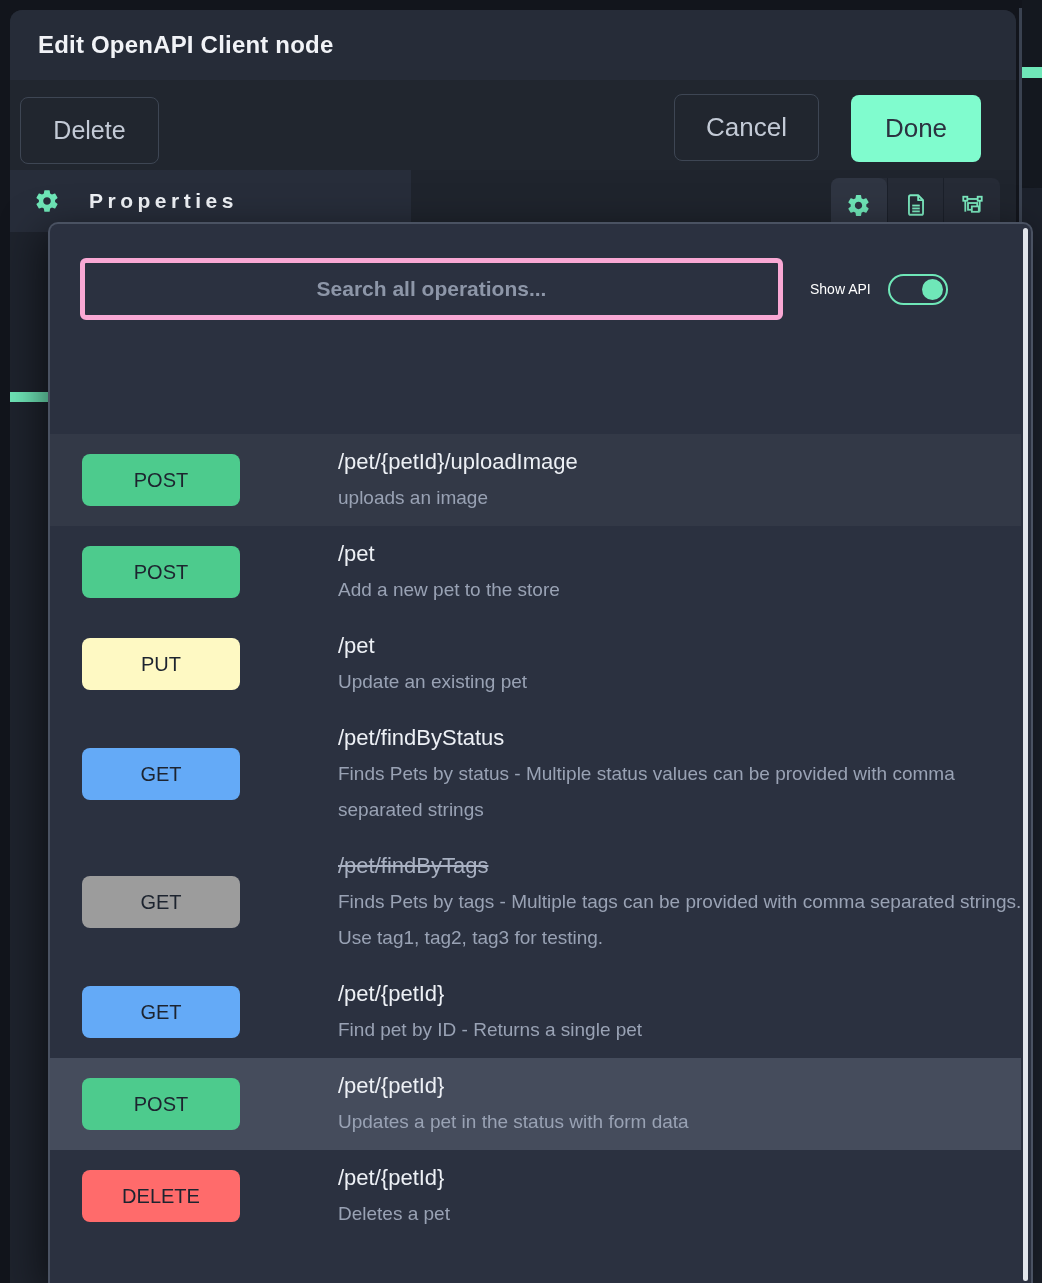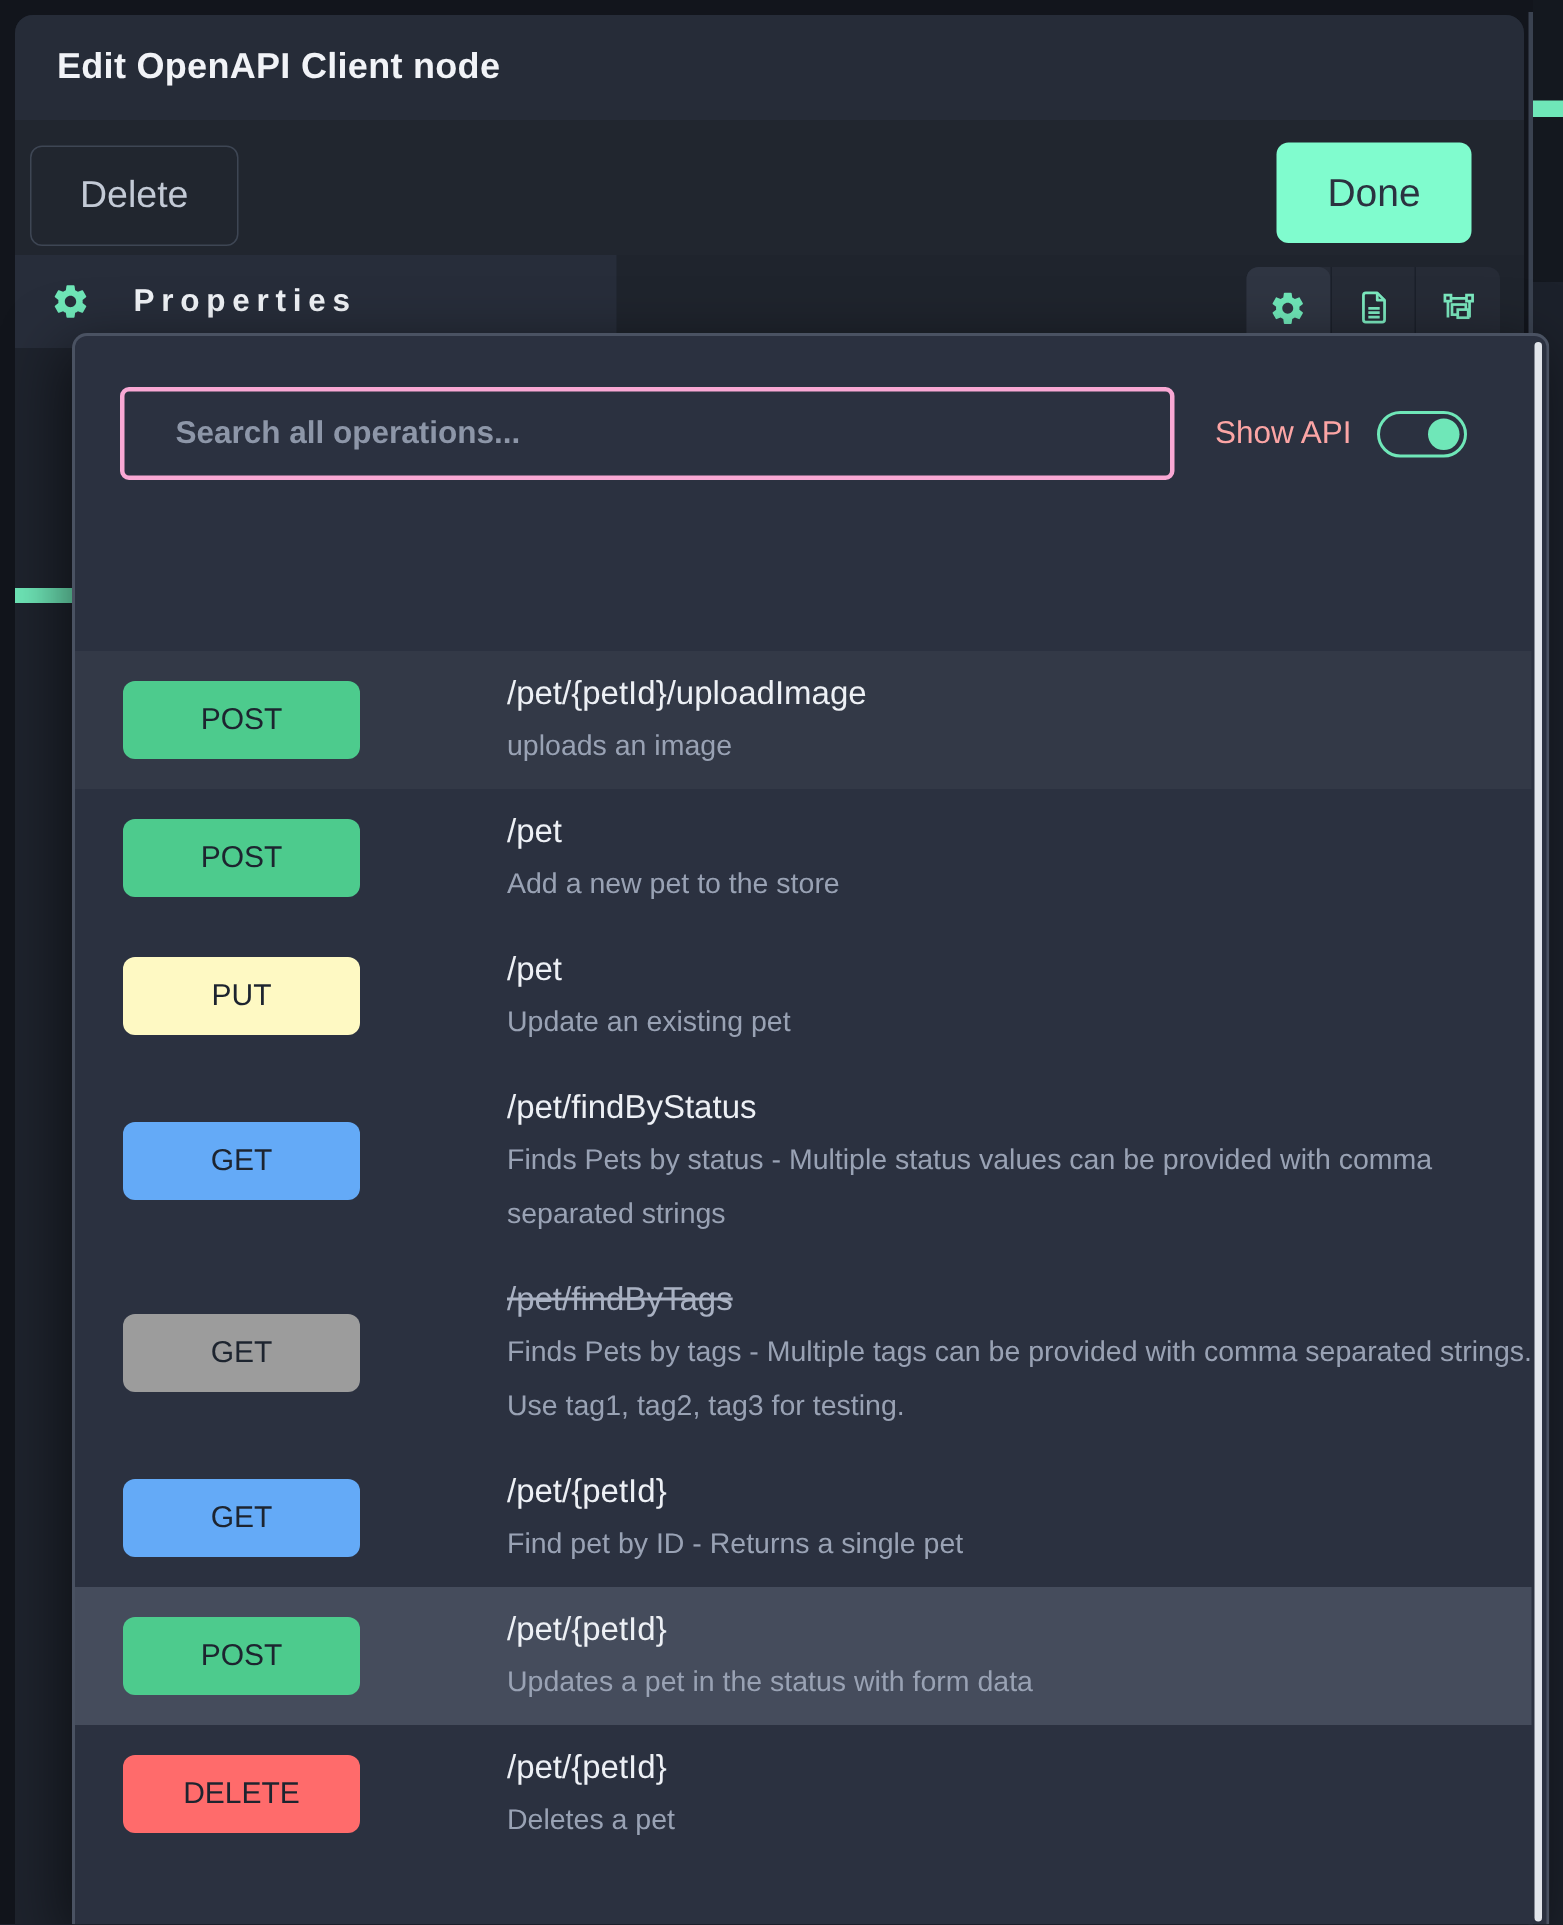--- a/index.html
+++ b/index.html
@@ -60,27 +60,27 @@
 
   
   .dropdown {
     position:absolute; left:48px; top:222px; width:985px; height:1061px;
     background:#2b3140; border:2px solid #4a5262; border-bottom:none;
     border-radius:10px 10px 0 0;
     box-shadow: -6px 10px 40px rgba(0,0,0,0.55);
   }
   .search-input {
     position:absolute; left:30px; top:34px; width:703px; height:62px;
-    background:#2b3140; border:3px solid #f9a8d4; border-radius:6px;
+    background:#2b3140; border:5px solid #f9a8d4; border-radius:6px;
     color:#dfe3ea; font-size:21px; font-weight:600; padding:0 34px;
-    font-family:"Liberation Sans", sans-serif; outline:none;
+    font-family:"Liberation Sans", sans-serif; outline:none;text-align:center;
   }
   .search-input::placeholder { color:#8d96a8; opacity:1; }
   .show-api { position:absolute; left:760px; top:48px; height:34px; display:flex; align-items:center; gap:17px; }
-  .show-api-label { color:#fca5a5; font-size:21px; }
+  .show-api-label { color:#ffffff; font-size:14px; }
   .toggle {
     position:relative; width:60px; height:31px; border:2px solid #6fe7b8;
     border-radius:16px; cursor:pointer; background:transparent;
   }
   .toggle .knob {
     position:absolute; top:3px; left:3px; width:21px; height:21px;
     border-radius:50%; background:#6fe7b8;
   }
   .toggle.on .knob { left:auto; right:3px; }
 
@@ -113,20 +113,21 @@
 <div class="right-accent"></div>
 <div class="right-border"></div>
 
 <div class="modal">
   <div class="modal-header">
     <div class="modal-title">Edit OpenAPI Client node</div>
   </div>
 
   <div class="button-bar">
     <button class="btn btn-ghost btn-delete">Delete</button>
+    <button class="btn btn-ghost btn-cancel">Cancel</button>
     <button class="btn btn-done">Done</button>
   </div>
 
   <div class="tabs-row">
     <div class="properties-tab">
       <svg width="26" height="26" viewBox="0 0 24 24" fill="#6fe7b8">
         <path d="M19.43 12.98c.04-.32.07-.64.07-.98s-.03-.66-.07-.98l2.11-1.65c.19-.15.24-.42.12-.64l-2-3.46c-.12-.22-.39-.3-.61-.22l-2.49 1c-.52-.4-1.08-.73-1.69-.98l-.38-2.65C14.46 2.18 14.25 2 14 2h-4c-.25 0-.46.18-.49.42l-.38 2.65c-.61.25-1.17.59-1.69.98l-2.49-1c-.23-.09-.49 0-.61.22l-2 3.46c-.13.22-.07.49.12.64l2.11 1.65c-.04.32-.07.65-.07.98s.03.66.07.98l-2.11 1.65c-.19.15-.24.42-.12.64l2 3.46c.12.22.39.3.61.22l2.49-1c.52.4 1.08.73 1.69.98l.38 2.65c.03.24.24.42.49.42h4c.25 0 .46-.18.49-.42l.38-2.65c.61-.25 1.17-.59 1.69-.98l2.49 1c.23.09.49 0 .61-.22l2-3.46c.12-.22.07-.49-.12-.64l-2.11-1.65zM12 15.5c-1.93 0-3.5-1.57-3.5-3.5s1.57-3.5 3.5-3.5 3.5 1.57 3.5 3.5-1.57 3.5-3.5 3.5z"></path>
       </svg>
       <span class="properties-label">Properties</span>
     </div>

